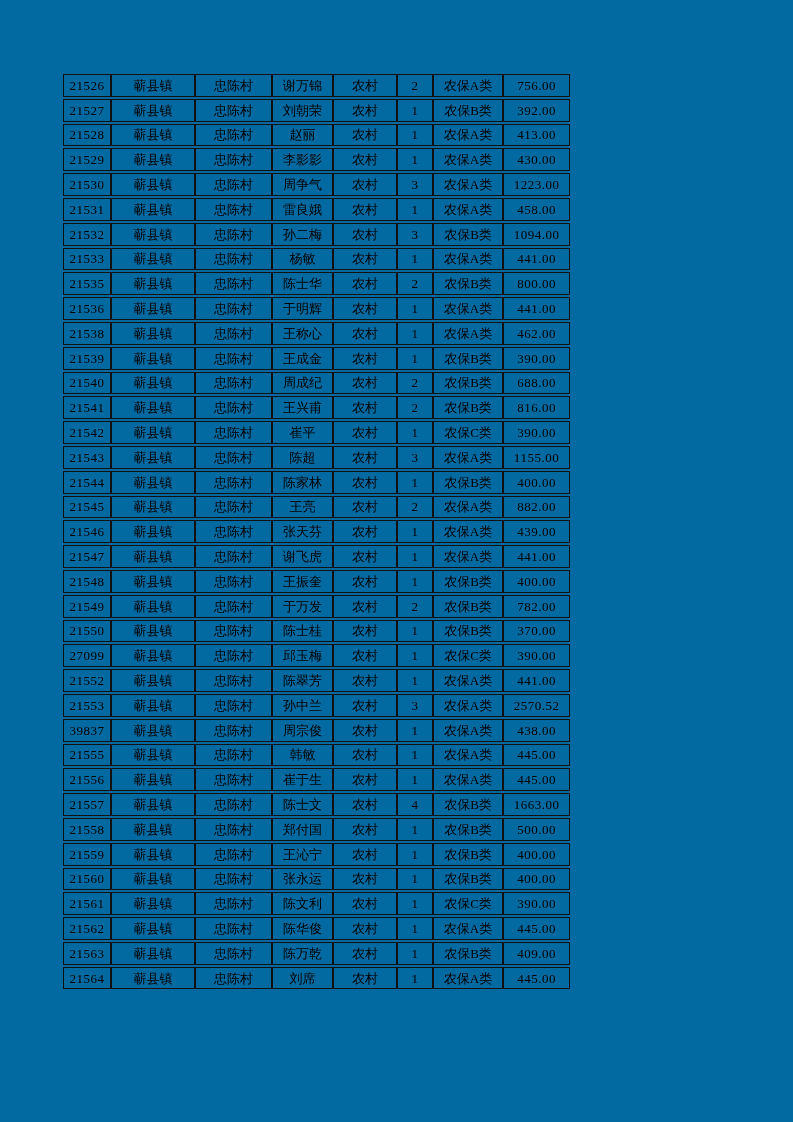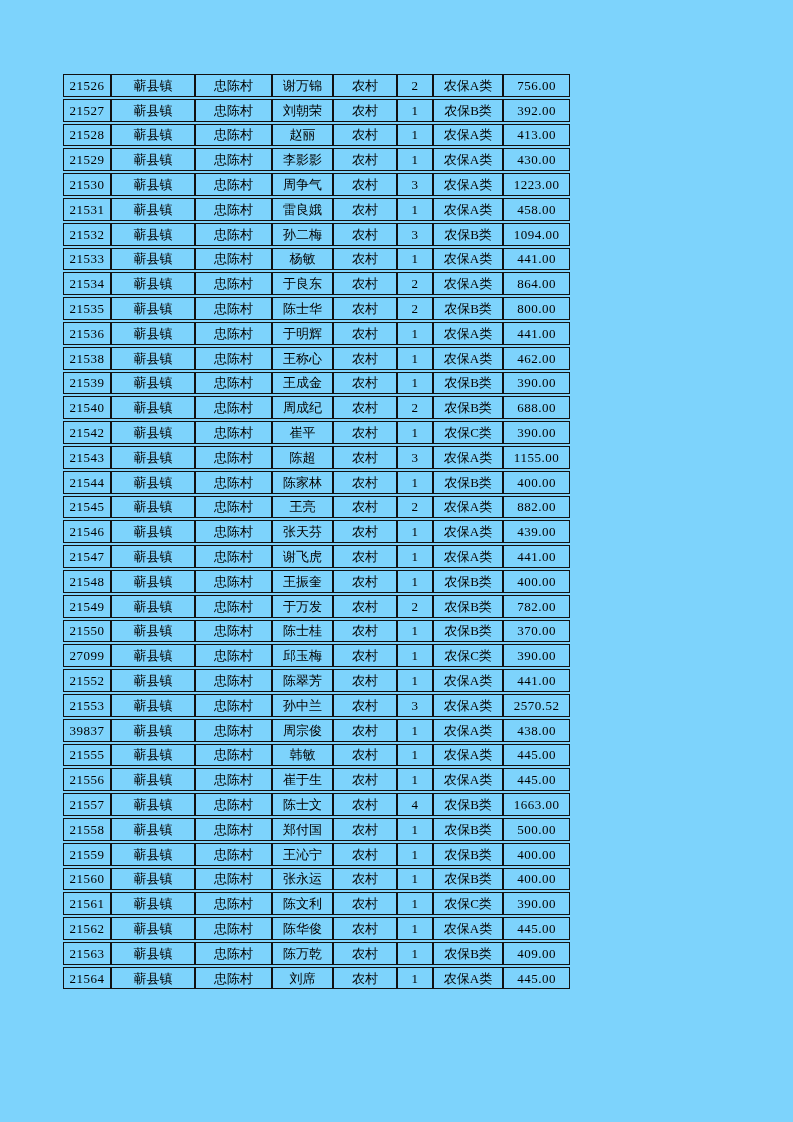--- a/index.html
+++ b/index.html
@@ -4,21 +4,21 @@
 <style>
   html, body {
     margin: 0;
     padding: 0;
     background: #ffffff;
   }
   .page {
     position: relative;
     width: 793px;
     height: 1122px;
-    background: #7dd3fc;
+    background: #0369a1;
     overflow: hidden;
     font-family: "Liberation Serif", "DejaVu Serif", serif;
     color: #000000;
   }
   .table-wrap {
     position: absolute;
     left: 63px;
     top: 72px;
   }
   table.records {
@@ -133,30 +133,20 @@
     <td class="num">21533</td>
     <td>蕲县镇</td>
     <td>忠陈村</td>
     <td>杨敏</td>
     <td>农村</td>
     <td class="num">1</td>
     <td>农保A类</td>
     <td class="num">441.00</td>
   </tr>
           <tr>
-    <td class="num">21534</td>
-    <td>蕲县镇</td>
-    <td>忠陈村</td>
-    <td>于良东</td>
-    <td>农村</td>
-    <td class="num">2</td>
-    <td>农保A类</td>
-    <td class="num">864.00</td>
-  </tr>
-          <tr>
     <td class="num">21535</td>
     <td>蕲县镇</td>
     <td>忠陈村</td>
     <td>陈士华</td>
     <td>农村</td>
     <td class="num">2</td>
     <td>农保B类</td>
     <td class="num">800.00</td>
   </tr>
           <tr>
@@ -191,20 +181,30 @@
   </tr>
           <tr>
     <td class="num">21540</td>
     <td>蕲县镇</td>
     <td>忠陈村</td>
     <td>周成纪</td>
     <td>农村</td>
     <td class="num">2</td>
     <td>农保B类</td>
     <td class="num">688.00</td>
+  </tr>
+          <tr>
+    <td class="num">21541</td>
+    <td>蕲县镇</td>
+    <td>忠陈村</td>
+    <td>王兴甫</td>
+    <td>农村</td>
+    <td class="num">2</td>
+    <td>农保B类</td>
+    <td class="num">816.00</td>
   </tr>
           <tr>
     <td class="num">21542</td>
     <td>蕲县镇</td>
     <td>忠陈村</td>
     <td>崔平</td>
     <td>农村</td>
     <td class="num">1</td>
     <td>农保C类</td>
     <td class="num">390.00</td>

